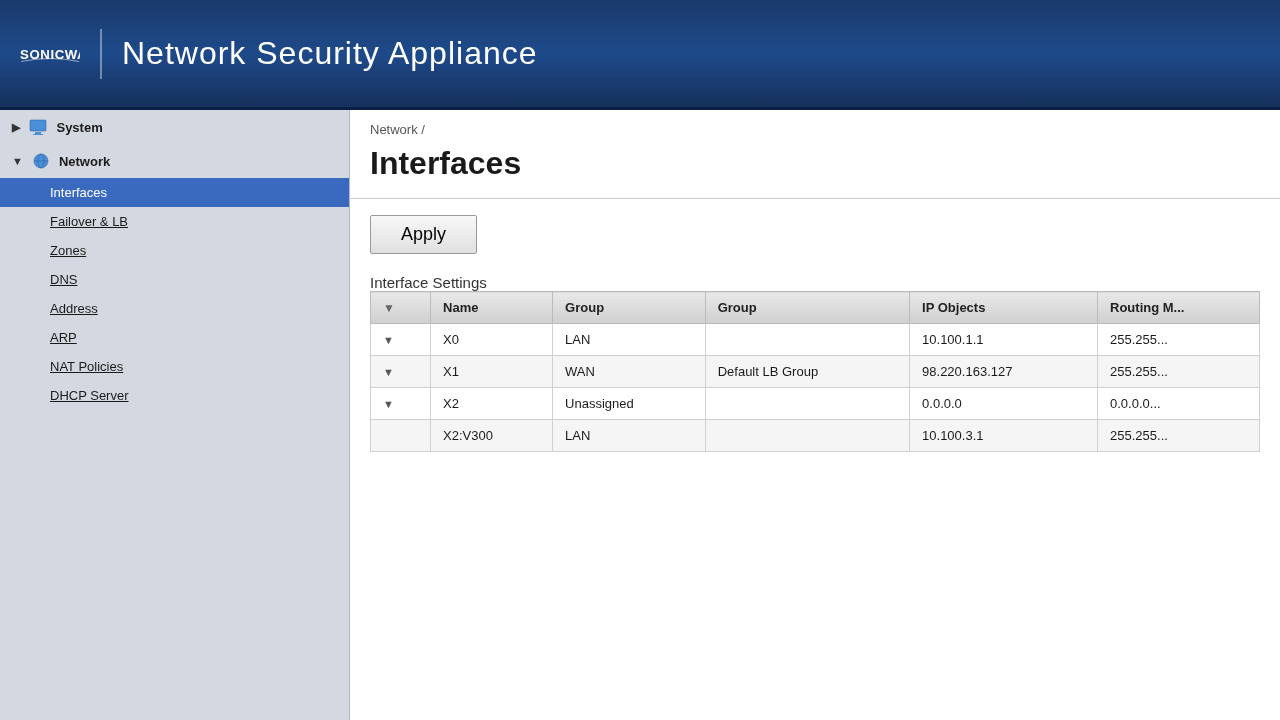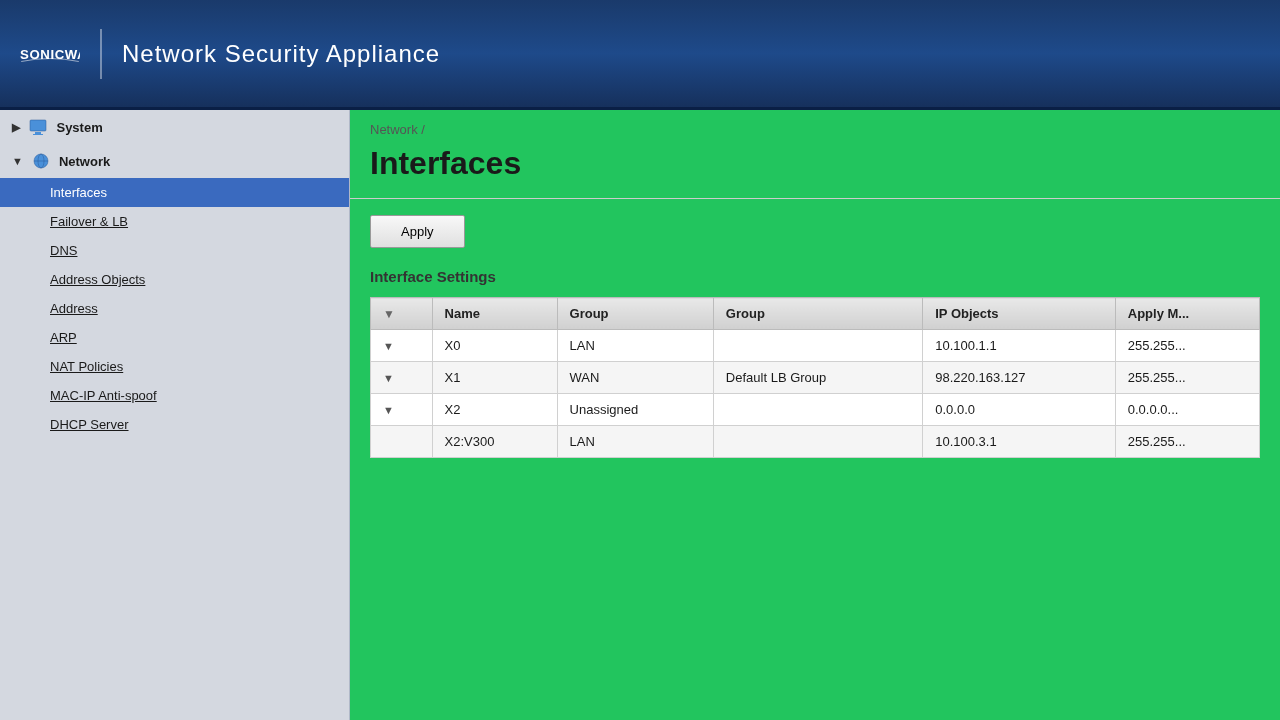--- a/index.html
+++ b/index.html
@@ -15,21 +15,21 @@
       border-bottom: 3px solid #0a1f45;
     }
     .header-divider {
       width: 2px;
       height: 50px;
       background: rgba(255,255,255,0.4);
       margin: 0 20px;
     }
     .header-title {
       color: white;
-      font-size: 24px;
+      font-size: 32px;
       font-weight: normal;
       letter-spacing: 1px;
     }
     .sonicwall-logo {
       display: flex;
       align-items: center;
       gap: 6px;
     }
     .logo-swoosh {
       width: 60px;
@@ -81,21 +81,21 @@
     }
     .nav-icon {
       width: 20px;
       height: 20px;
       flex-shrink: 0;
     }
 
     
     .content {
       flex: 1;
-      background: #22c55e;
+      background: #ffffff;
       overflow-y: auto;
       padding: 0;
     }
     .breadcrumb {
       padding: 12px 20px 4px 20px;
       color: #555;
       font-size: 13px;
     }
     .page-title {
       padding: 4px 20px 16px 20px;
@@ -104,31 +104,31 @@
       color: #1a1a1a;
       border-bottom: 1px solid #ccc;
     }
     .content-body {
       padding: 16px 20px;
     }
     .apply-btn {
       border: 1px solid #999;
       background: linear-gradient(180deg, #f8f8f8 0%, #e0e0e0 100%);
       padding: 8px 30px;
-      font-size: 13px;
+      font-size: 18px;
       cursor: pointer;
       border-radius: 2px;
       margin-bottom: 20px;
       text-align: center;
     }
     .section-title {
       font-size: 15px;
-      font-weight: bold;
+      font-weight: normal;
       color: #333;
-      margin-bottom: 12px;
+      margin-bottom: 0;
     }
 
     
     .interface-table {
       width: 100%;
       border-collapse: collapse;
       border: 1px solid #ccc;
     }
     .interface-table th {
       background: linear-gradient(180deg, #e8e8e8 0%, #d0d0d0 100%);
@@ -202,45 +202,42 @@
     </div>
 
     <div class="sidebar-item level2-active">
       <span>Interfaces</span>
     </div>
 
     <div class="sidebar-item level2">
       <span>Failover &amp; LB</span>
     </div>
 
+    <div class="sidebar-item level2">
+      <span>Zones</span>
+    </div>
 
     <div class="sidebar-item level2">
       <span>DNS</span>
     </div>
 
-    <div class="sidebar-item level2">
-      <span>Address Objects</span>
-    </div>
 
     <div class="sidebar-item level2">
       <span>Address</span>
     </div>
 
 
     <div class="sidebar-item level2">
       <span>ARP</span>
     </div>
 
     <div class="sidebar-item level2">
       <span>NAT Policies</span>
     </div>
 
-    <div class="sidebar-item level2">
-      <span>MAC-IP Anti-spoof</span>
-    </div>
 
     <div class="sidebar-item level2">
       <span>DHCP Server</span>
     </div>
 
   </div>
 
   <div class="content">
     <div class="breadcrumb">
       <span>Network</span>
@@ -267,21 +264,21 @@
             <th>
               <span>Group</span>
             </th>
             <th>
               <span>Group</span>
             </th>
             <th>
               <span>IP Objects</span>
             </th>
             <th>
-              <span>Apply M...</span>
+              <span>Routing M...</span>
             </th>
           </tr>
         </thead>
         <tbody>
           <tr>
             <td><span class="row-arrow">▼</span></td>
             <td>X0</td>
             <td>LAN</td>
             <td></td>
             <td>10.100.1.1</td>

